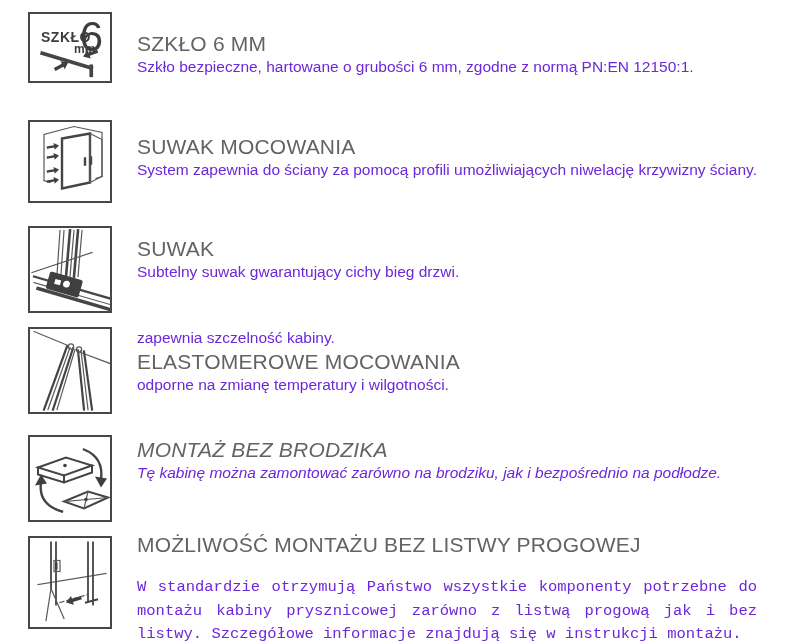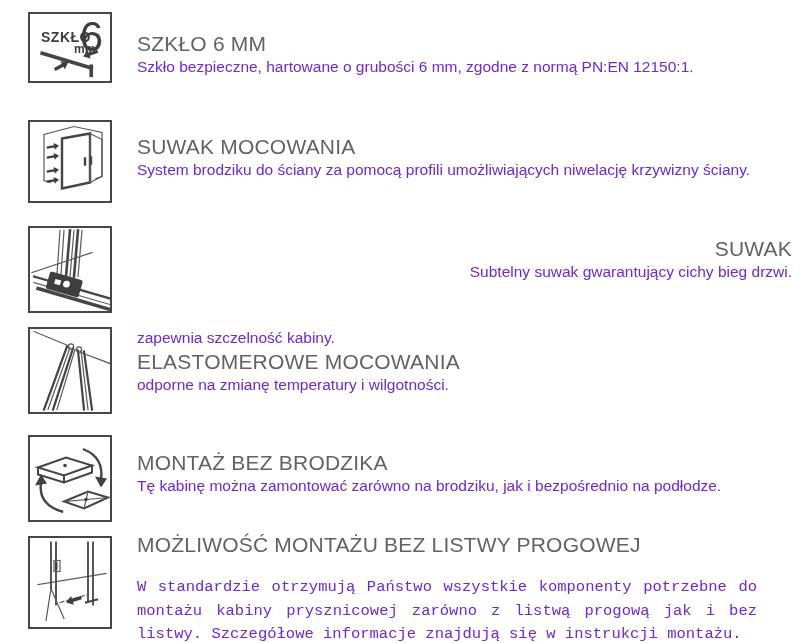--- a/index.html
+++ b/index.html
@@ -92,42 +92,42 @@
       <g transform="translate(29,47) rotate(-10) scale(0.62)">
           <path class="solid" d="M0,0 L-8,-5.5 L-8,-2 L-20,-2 L-20,2 L-8,2 L-8,5.5 Z"></path>
         </g>
       <g transform="translate(29,57) rotate(-10) scale(0.62)">
           <path class="solid" d="M0,0 L-8,-5.5 L-8,-2 L-20,-2 L-20,2 L-8,2 L-8,5.5 Z"></path>
         </g>
     </svg>
   </div>
   <div class="text-block" style="top:135px;">
     <div class="f-title">SUWAK MOCOWANIA</div>
-    <div class="f-body">System brodziku do ściany za pomocą profili umożliwiających niwelację krzywizny ściany.</div>
+    <div class="f-body">System zapewnia do ściany za pomocą profili umożliwiających niwelację krzywizny ściany.</div>
   </div>
 
   <div class="icon-box" style="top:226px;height:87px;">
     <svg viewBox="0 0 80 82">
       <path class="stroke-thin" d="M30,2 L27,46 M34,2 L31,46"></path>
       <path class="stroke" style="stroke-width:2.6" d="M40,2 L36,48"></path>
       <path class="stroke-thin" d="M44,2 L40,48"></path>
       <path class="stroke" style="stroke-width:2.6" d="M48,2 L44,48"></path>
       <path class="stroke-thin" d="M52,2 L48,48"></path>
       <path class="stroke-thin" d="M2,44 L62,24"></path>
       <path class="stroke" style="stroke-width:2.2" d="M4,48 L80,70"></path>
       <path class="stroke-thin" d="M4,54 L80,76"></path>
       <path class="stroke" style="stroke-width:3.4" d="M8,60 L80,81"></path>
       <g transform="translate(34,57) rotate(16)">
         <rect class="solid" x="-17" y="-10" width="34" height="18" rx="2"></rect>
         <circle cx="2" cy="-2" r="3.4" fill="#ffffff"></circle>
         <rect x="-10" y="-4" width="6" height="5" fill="#ffffff"></rect>
       </g>
     </svg>
   </div>
-  <div class="text-block" style="top:237px;text-align:right;">
+  <div class="text-block" style="top:237px;">
     <div class="f-title">SUWAK</div>
     <div class="f-body">Subtelny suwak gwarantujący cichy bieg drzwi.</div>
   </div>
 
   <div class="icon-box" style="top:327px;height:87px;">
     <svg viewBox="0 0 80 82">
       <path class="stroke-thin" d="M38,16 L4,2"></path>
       <path class="stroke-thin" d="M48,22 L80,34"></path>
       <path class="stroke" style="stroke-width:2.2" d="M37,17 L14,80"></path>
       <path class="stroke-thin" d="M40,18 L18,80"></path>
@@ -153,21 +153,21 @@
       <circle class="solid" cx="35" cy="28" r="1.8"></circle>
       <polygon class="stroke" points="34,64 58,54 78,60 54,71"></polygon>
       <path class="stroke-thin" d="M34,64 L78,60 M58,54 L54,71"></path>
       <circle class="solid" cx="56" cy="62" r="1.8"></circle>
       <path class="stroke" style="stroke-width:2.4" d="M54,12 Q74,20 71,42"></path>
       <polygon class="solid" points="71,50 65,39 77,41"></polygon>
       <path class="stroke" style="stroke-width:2.4" d="M32,74 Q8,67 11,45"></path>
       <polygon class="solid" points="11,37 5,48 17,46"></polygon>
     </svg>
   </div>
-  <div class="text-block" style="top:451px;">
+  <div class="text-block" style="top:438px;font-style:italic;">
     <div class="f-title">MONTAŻ BEZ BRODZIKA</div>
     <div class="f-body">Tę kabinę można zamontować zarówno na brodziku, jak i bezpośrednio na podłodze.</div>
   </div>
 
   <div class="icon-box" style="top:536px;height:93px;">
     <svg viewBox="0 0 80 88">
       <path class="stroke-thin" d="M8,46 L76,35"></path>
       <path class="stroke" style="stroke-width:1.8" d="M21,4 L21,50 M26,4 L26,66"></path>
       <path class="stroke" style="stroke-width:1.8" d="M58,4 L58,62 M63,4 L63,66"></path>
       <path class="stroke-thin" d="M21,50 L34,80 M21,50 L16,82"></path>

